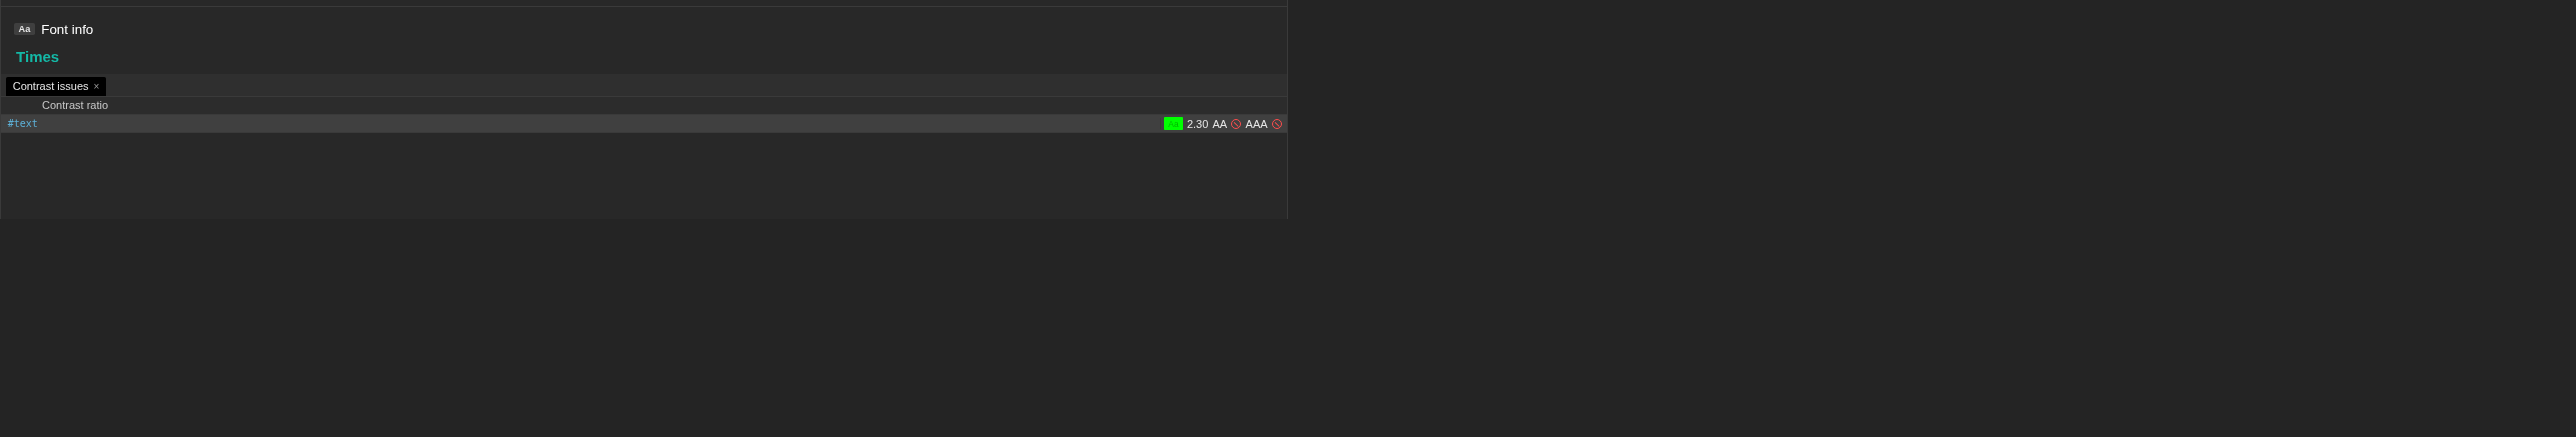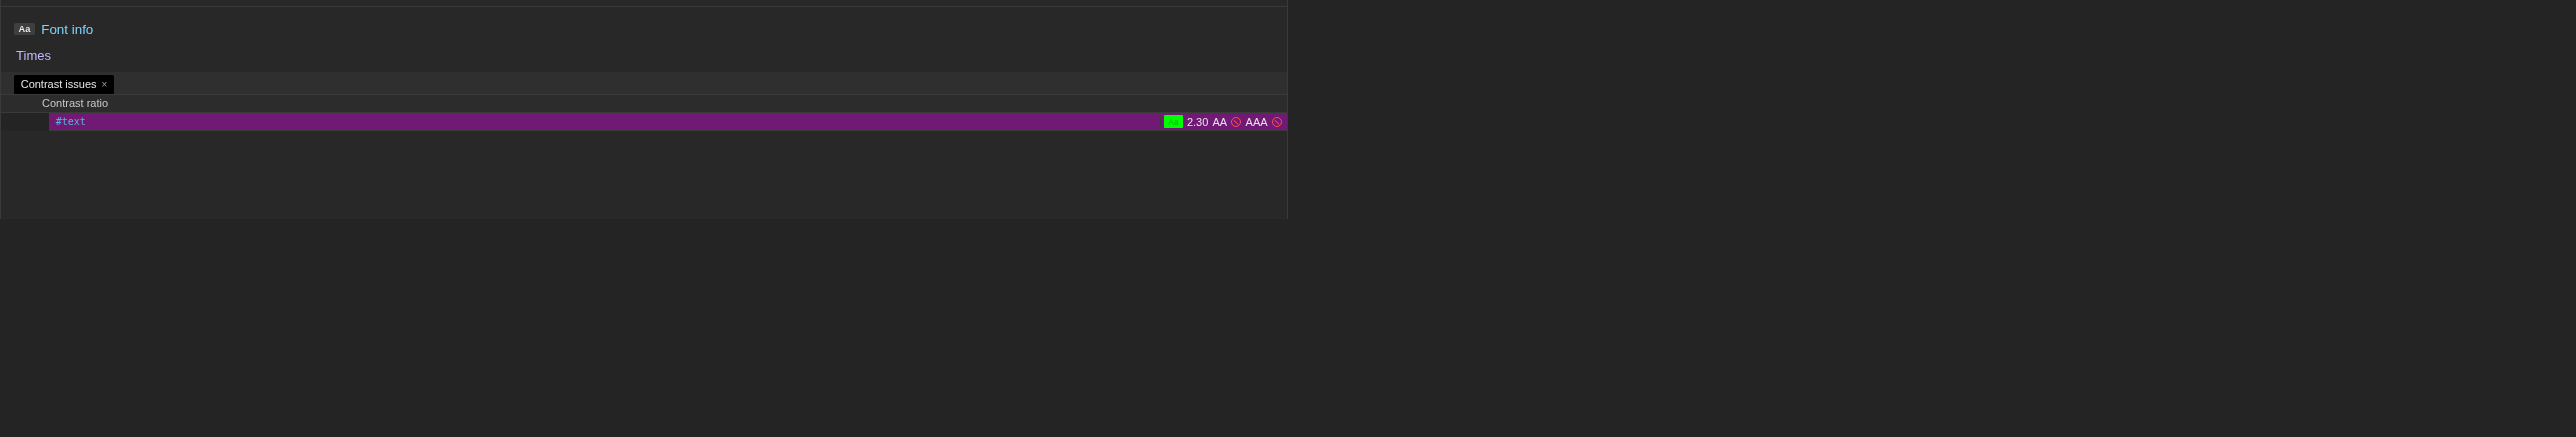--- a/index.html
+++ b/index.html
@@ -36,46 +36,45 @@
   .aa-badge {
     background: #3f3f3f;
     color: #e6e6e6;
     font-size: 9.2px;
     font-weight: 700;
     padding: 1.7px 4.2px;
     border-radius: 1.7px;
     line-height: 1;
   }
   .font-info-title {
-    color: #7dd3fc;
+    color: #ffffff;
     font-size: 13.4px;
   }
   .font-family-name {
-    color: #c4b5fd;
-    font-size: 13px;
-    font-weight: 400;
+    color: #14b8a6;
+    font-size: 15px;
+    font-weight: 700;
     padding-left: 1.7px;
   }
   .tabs-row {
     display: flex;
     padding: 3.3px 5px 0 5px;
     background: #2f2f2f;
     border-bottom: 0.8px solid #3a3a3a;
   }
   .tab {
     background: #000;
     color: #e6e6e6;
     padding: 3.3px 6.7px;
     display: flex;
     align-items: center;
     gap: 5px;
     font-size: 11px;
     border-top-left-radius: 1.7px;
     border-top-right-radius: 1.7px;
-    margin-left: 8px;
   }
   .tab-close {
     color: #9a9a9a;
     font-size: 10px;
     cursor: pointer;
   }
   .table-header-row {
     display: flex;
     background: #2c2c2c;
     border-bottom: 0.8px solid #3a3a3a;
@@ -94,22 +93,21 @@
     padding-left: 5px;
     color: #c7c7c7;
     font-size: 11px;
     margin-left: 36px;
   }
   .table-data-row {
     display: flex;
     border-bottom: 0.8px solid #3a3a3a;
     height: 18.4px;
     align-items: center;
-    background: #701a75;
-    margin-left: 48px;
+    background: #404040;
   }
   .td-element {
     flex: 1 1 auto;
     padding-left: 6.7px;
     font-family: Menlo, Consolas, monospace;
     font-size: 10px;
     color: #5db0d7;
     border-right: 0.8px solid #3a3a3a;
   }
   .td-contrast {

